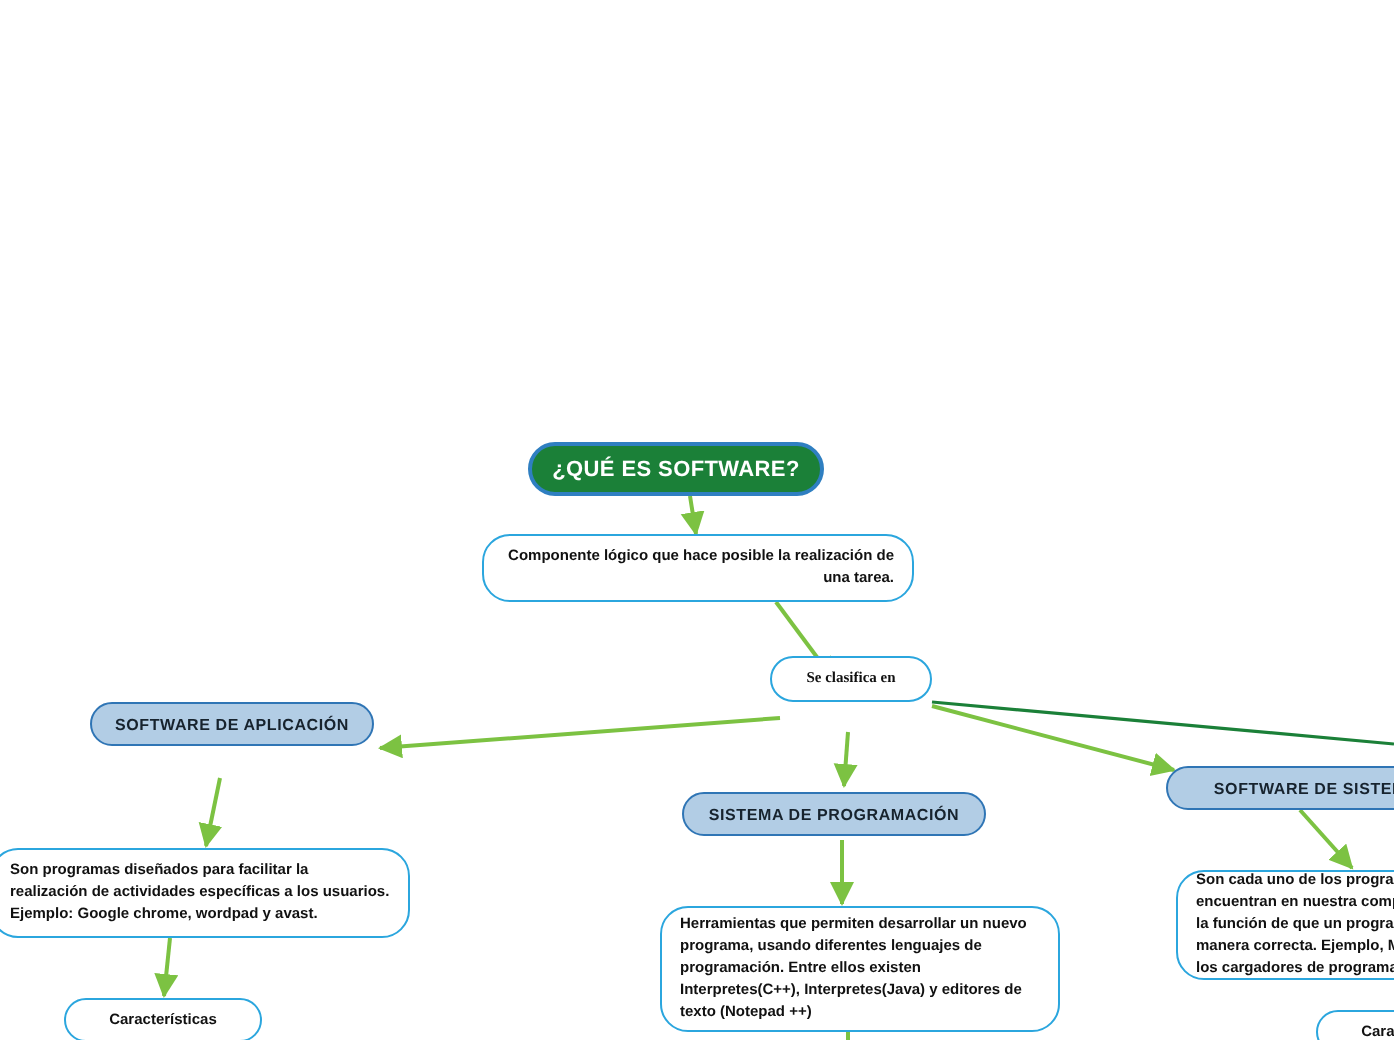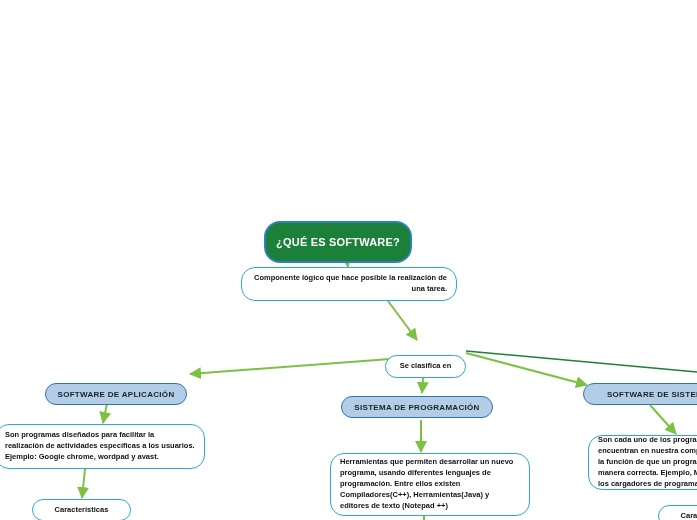--- a/index.html
+++ b/index.html
@@ -116,50 +116,50 @@
 
     <line x1="85" y1="469" x2="82" y2="498" stroke="#7cc242" stroke-width="2" marker-end="url(#arrow-lt)"></line>
 
     <line x1="421" y1="420" x2="421" y2="452" stroke="#7cc242" stroke-width="2" marker-end="url(#arrow-lt)"></line>
 
     <line x1="424" y1="516" x2="424" y2="520" stroke="#7cc242" stroke-width="2"></line>
 
     <line x1="650" y1="405" x2="676" y2="434" stroke="#7cc242" stroke-width="2" marker-end="url(#arrow-lt)"></line>
   </svg>
 
-  <div class="node node-root" style="left:264px; top:221px; width:148px; height:42px;text-align:right;">
+  <div class="node node-root" style="left:264px; top:221px; width:148px; height:27px;text-align:right;">
     <span class="txt">¿QUÉ ES SOFTWARE?</span>
   </div>
 
   <div class="node node-white" style="left:241px; top:267px; width:216px; height:34px;text-align:right;">
     <span class="txt">Componente lógico que hace posible la realización de una tarea.</span>
   </div>
 
-  <div class="node node-white" style="left:385px; top:355px; width:81px; height:23px;">
+  <div class="node node-white" style="left:385px; top:328px; width:81px; height:23px;font-family:Liberation Serif, serif;">
     <span class="txt">Se clasifica en</span>
   </div>
 
-  <div class="node node-cat" style="left:45px; top:383px; width:142px; height:22px;">
+  <div class="node node-cat" style="left:45px; top:351px; width:142px; height:22px;">
     <span class="txt">SOFTWARE DE APLICACIÓN</span>
   </div>
 
   <div class="node node-white align-left" style="left:-5px; top:424px; width:210px; height:45px;">
     <span class="txt">Son programas diseñados para facilitar la realización de actividades específicas a los usuarios. Ejemplo: Google chrome, wordpad y avast.</span>
   </div>
 
   <div class="node node-white" style="left:32px; top:499px; width:99px; height:22px;">
     <span class="txt">Características</span>
   </div>
 
   <div class="node node-cat" style="left:341px; top:396px; width:152px; height:22px;">
     <span class="txt">SISTEMA DE PROGRAMACIÓN</span>
   </div>
 
   <div class="node node-white align-left" style="left:330px; top:453px; width:200px; height:63px;">
-    <span class="txt">Herramientas que permiten desarrollar un nuevo programa, usando diferentes lenguajes de programación. Entre ellos existen Compiladores(C++), Herramientas(Java) y editores de texto (Notepad ++)</span>
+    <span class="txt">Herramientas que permiten desarrollar un nuevo programa, usando diferentes lenguajes de programación. Entre ellos existen Interpretes(C++), Interpretes(Java) y editores de texto (Notepad ++)</span>
   </div>
 
   <div class="node node-cat" style="left:583px; top:383px; width:150px; height:22px;">
     <span class="txt">SOFTWARE DE SISTEMA</span>
   </div>
 
   <div class="node node-white align-left" style="left:588px; top:435px; width:200px; height:55px;">
     <span class="txt">Son cada uno de los programas que se encuentran en nuestra computadora, que tienen la función de que un programa funcione de manera correcta. Ejemplo, Microsoft Windows y los cargadores de programas</span>
   </div>
 

